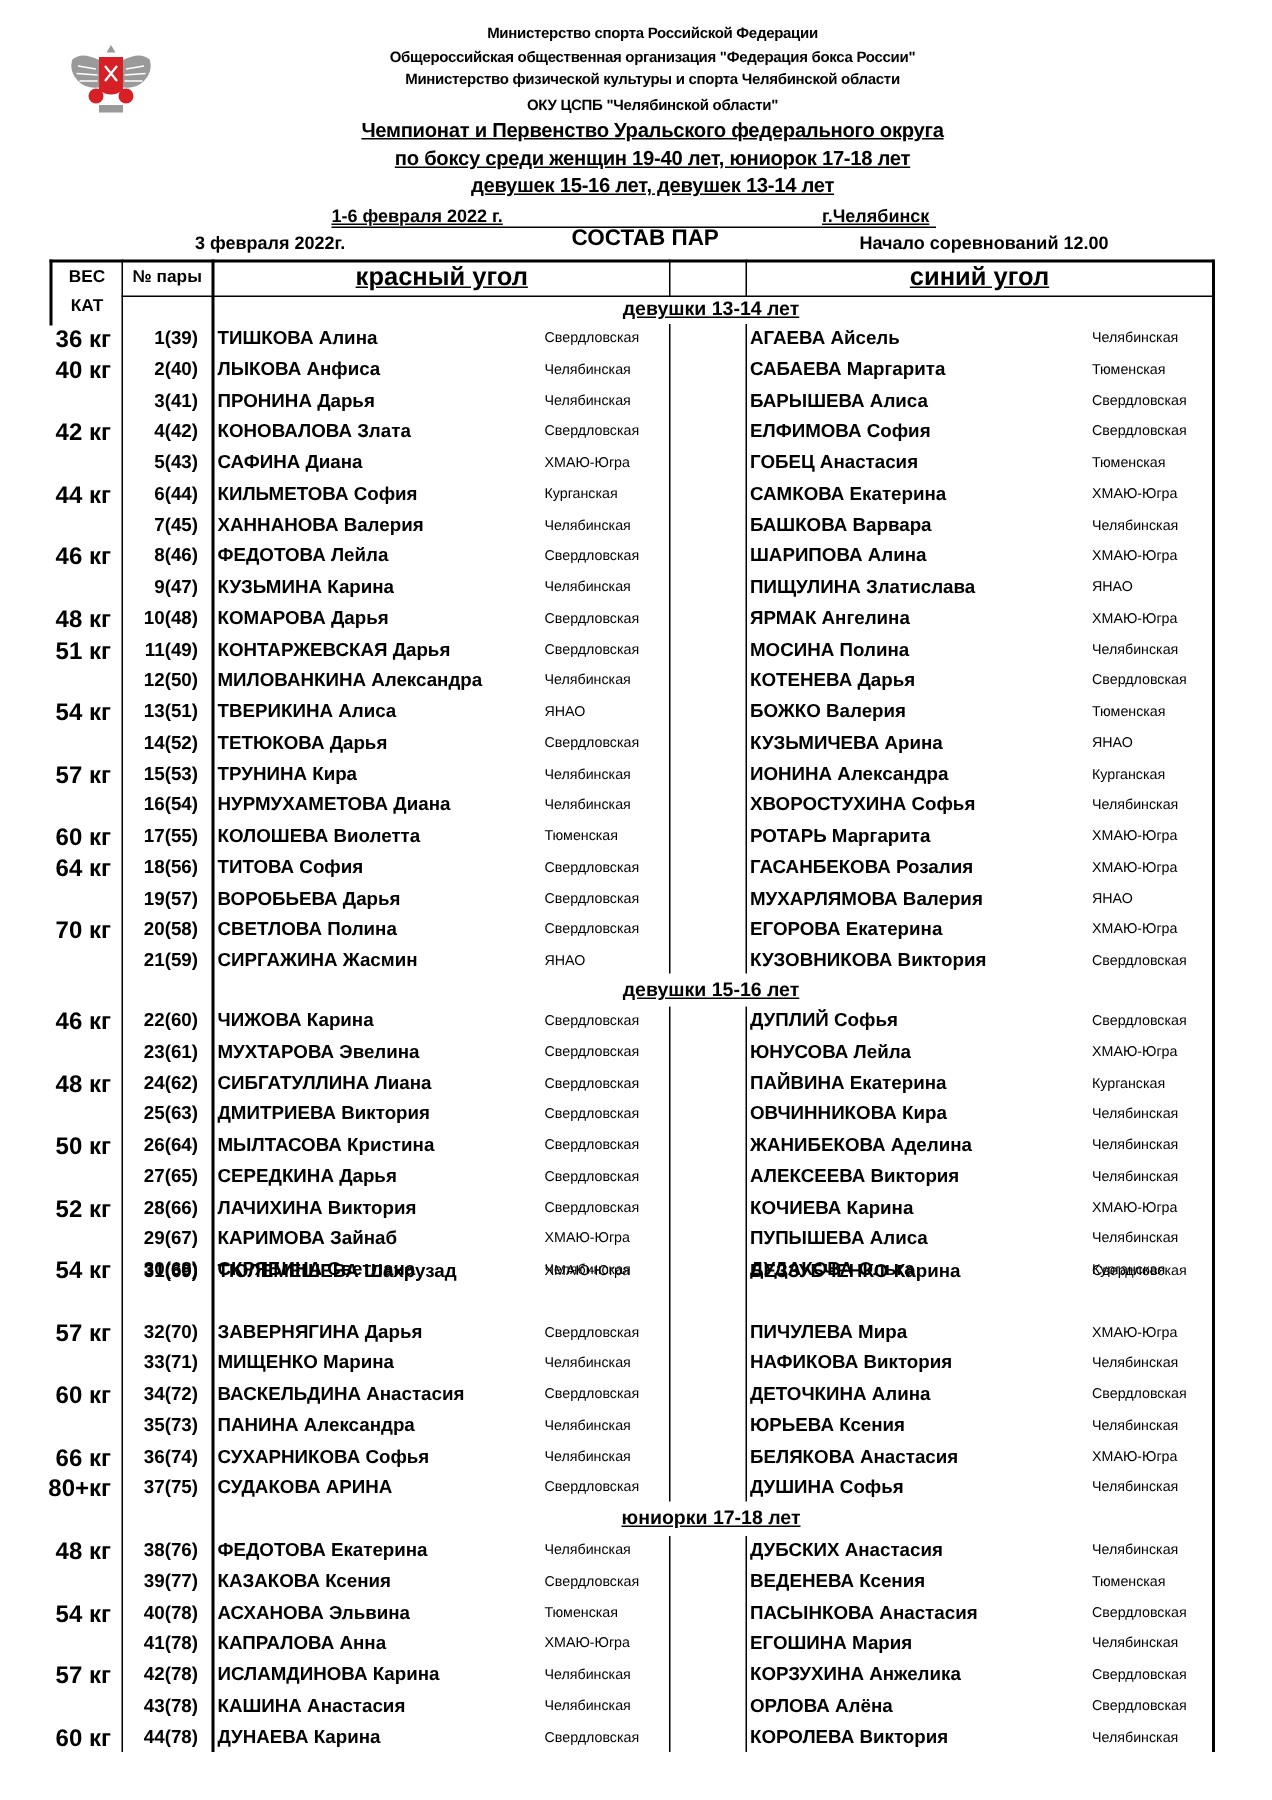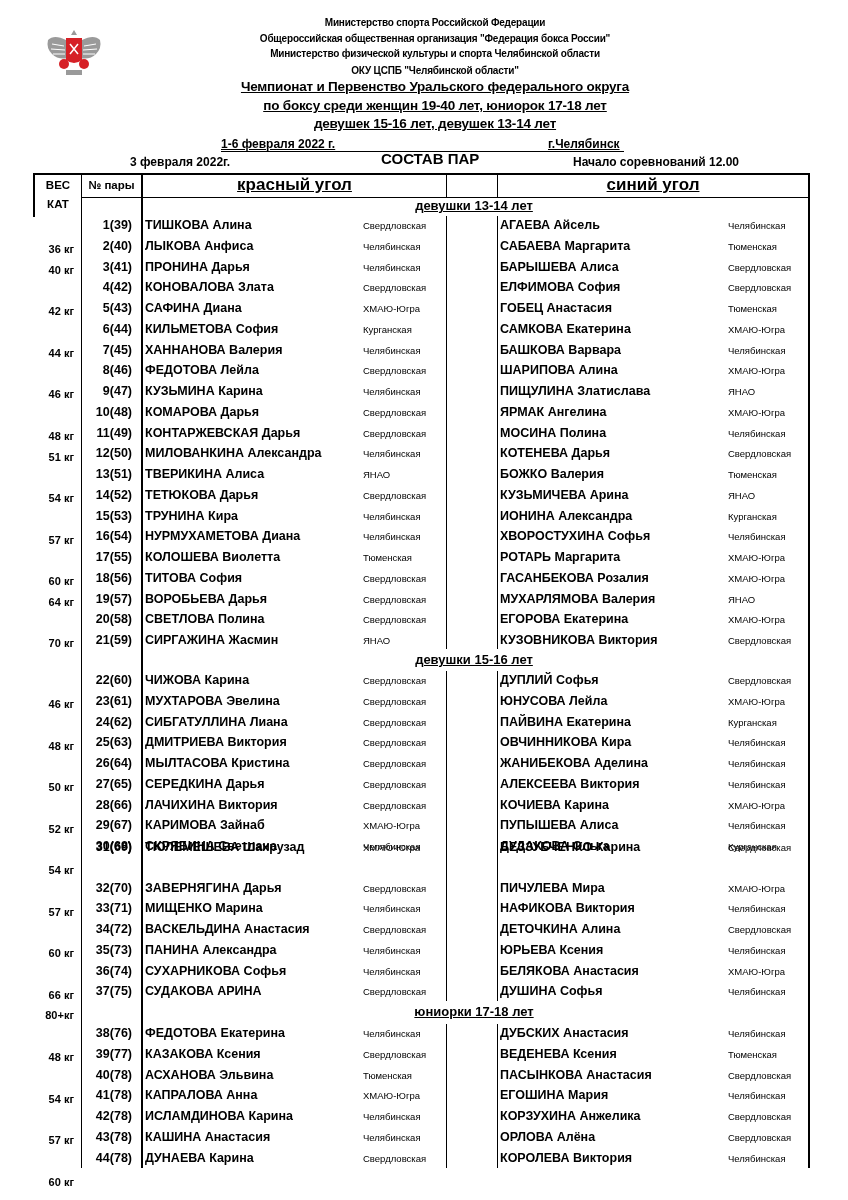--- a/index.html
+++ b/index.html
@@ -13,21 +13,21 @@
   .u { text-decoration: underline; }
   .big { font-size: 15px; }
 
   
   .ln { position: absolute; background: #000; }
   .cell { position: absolute; white-space: nowrap; }
   .hcell { font-size: 11.5px; font-weight: bold; text-align: center; }
   .corner { font-size: 17px; font-weight: bold; text-decoration: underline; text-align: center; }
 
   .row { position: absolute; left: 0; width: 848px; height: 20.7px; }
-  .w { position: absolute; left: 24px; width: 50px; text-align: right; font-size: 11px; font-weight: bold; top: 2px; margin-top: 25px; }
+  .w { position: absolute; left: 24px; width: 50px; text-align: right; font-size: 16px; font-weight: bold; top: 2px; }
   .n { position: absolute; left: 80px; width: 52px; text-align: right; font-size: 12.5px; font-weight: bold; top: 2px; }
   .rn { position: absolute; left: 145px; font-size: 12.5px; font-weight: bold; top: 2px; }
   .rr { position: absolute; left: 363px; font-size: 9.5px; top: 4px; }
   .bn { position: absolute; left: 500px; font-size: 12.5px; font-weight: bold; top: 2px; }
   .br { position: absolute; left: 728px; font-size: 9.5px; top: 4px; }
   .sect { position: absolute; left: 140px; width: 668px; text-align: center; font-size: 13px; font-weight: bold; text-decoration: underline; }
 </style>
 </head>
 <body>
 

